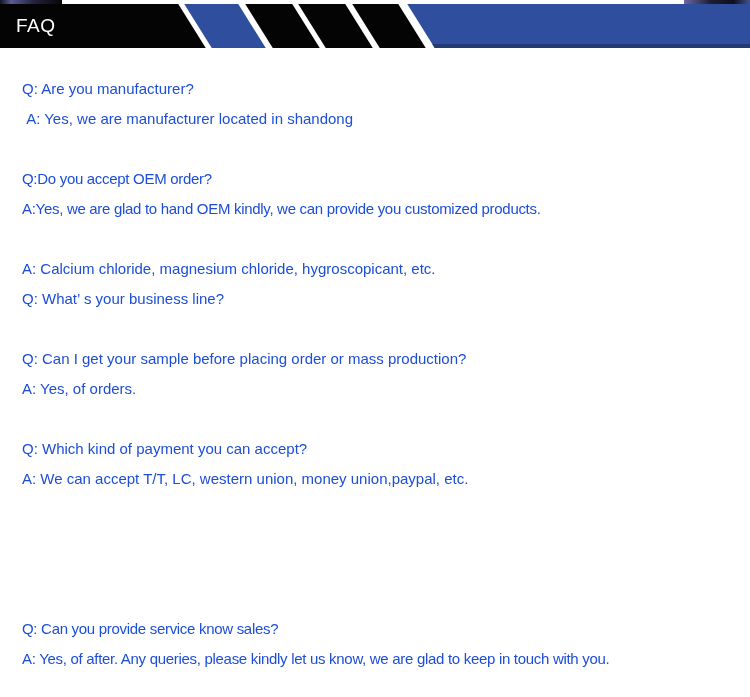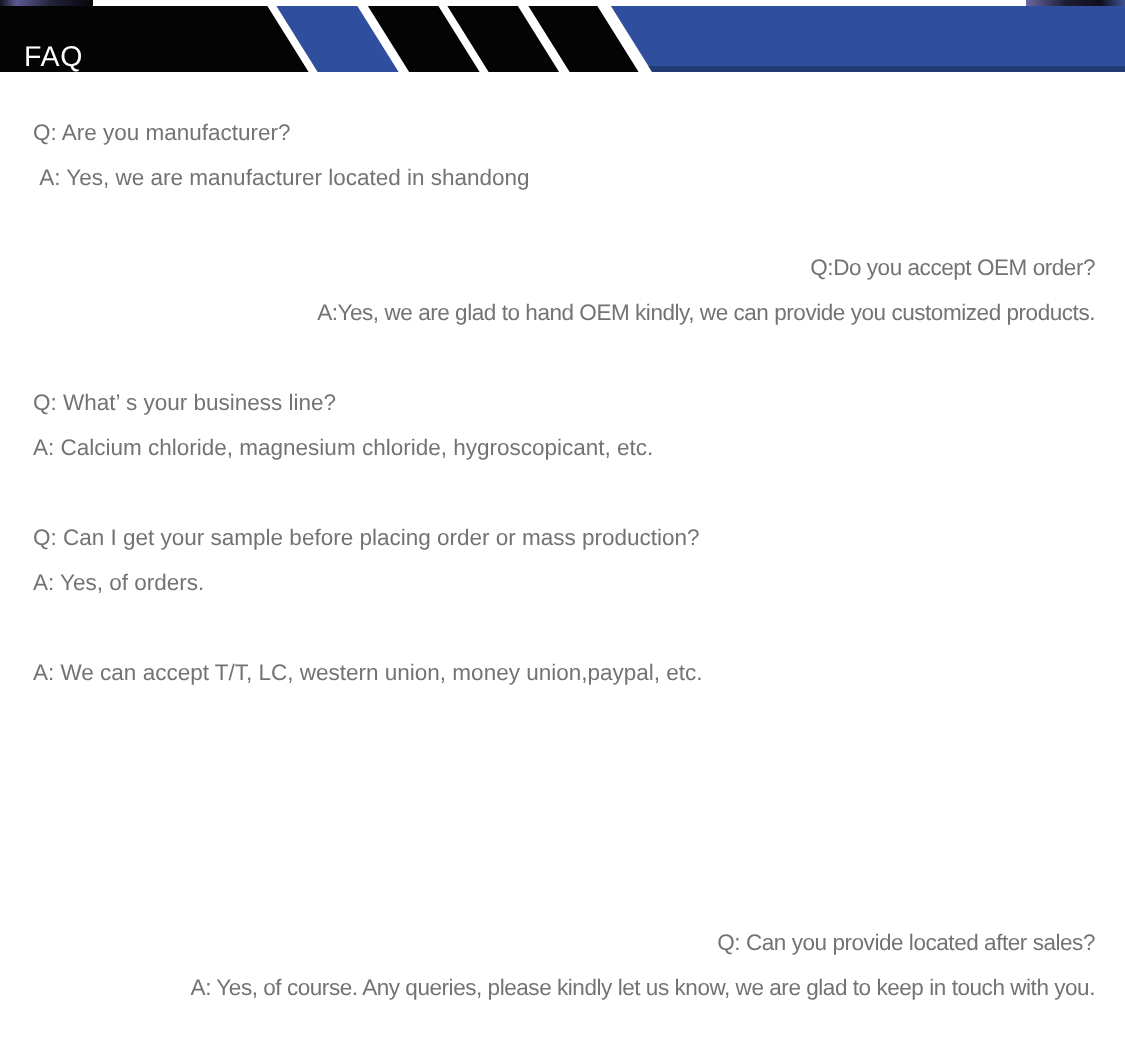--- a/index.html
+++ b/index.html
@@ -30,34 +30,34 @@
   .black-band { left: -40px; width: 232px; background: #040404; }
   .blue-stripe { left: 198px; width: 54px; background: #2f4e9d; }
   .black-s1 { left: 259px; width: 47px; background: #040404; }
   .black-s2 { left: 312px; width: 47px; background: #040404; }
   .black-s3 { left: 366px; width: 46px; background: #040404; }
   .big-blue  {
     left: 421px; width: 380px; background: #2f4e9d;
     border-bottom: 4px solid #223b72; box-sizing: border-box;
   }
   .banner-title {
-    position: absolute; left: 16px; top: 24px; z-index: 2;
+    position: absolute; left: 16px; top: 11px; z-index: 2;
     color: #ffffff; font-size: 19px; letter-spacing: 0.5px;
   }
 
   
   .content { padding: 26px 20px 0 22px; }
   .qa-item { height: 90px; }
   .qa-line {
     height: 30px; line-height: 30px;
     font-size: 15px;
     white-space: pre-wrap;
-    color: #737373;
+    color: #1d4ed8;
   }
-  .narrow { letter-spacing: -0.3px; text-align: right; }
+  .narrow { letter-spacing: -0.3px; }
 </style>
 </head>
 <body>
 
 <div class="top-strip">
   <div class="frag frag-left"></div>
   <div class="frag frag-right"></div>
 </div>
 
 <div class="banner">
@@ -76,34 +76,35 @@
     <div class="qa-line">Q: Are you manufacturer?</div>
     <div class="qa-line"> A: Yes, we are manufacturer located in shandong</div>
   </div>
 
   <div class="qa-item">
     <div class="qa-line narrow">Q:Do you accept OEM order?</div>
     <div class="qa-line narrow">A:Yes, we are glad to hand OEM kindly, we can provide you customized products.</div>
   </div>
 
   <div class="qa-item">
+    <div class="qa-line">A: Calcium chloride, magnesium chloride, hygroscopicant, etc.</div>
     <div class="qa-line">Q: What’ s your business line?</div>
-    <div class="qa-line">A: Calcium chloride, magnesium chloride, hygroscopicant, etc.</div>
   </div>
 
   <div class="qa-item">
     <div class="qa-line">Q: Can I get your sample before placing order or mass production?</div>
     <div class="qa-line">A: Yes, of orders.</div>
   </div>
 
   <div class="qa-item">
+    <div class="qa-line">Q: Which kind of payment you can accept?</div>
     <div class="qa-line">A: We can accept T/T, LC, western union, money union,paypal, etc.</div>
   </div>
 
   <div class="qa-item">
   </div>
 
   <div class="qa-item">
-    <div class="qa-line narrow">Q: Can you provide located after sales?</div>
-    <div class="qa-line narrow">A: Yes, of course. Any queries, please kindly let us know, we are glad to keep in touch with you.</div>
+    <div class="qa-line narrow">Q: Can you provide service know sales?</div>
+    <div class="qa-line narrow">A: Yes, of after. Any queries, please kindly let us know, we are glad to keep in touch with you.</div>
   </div>
 
 </div>
 
 </body></html>

